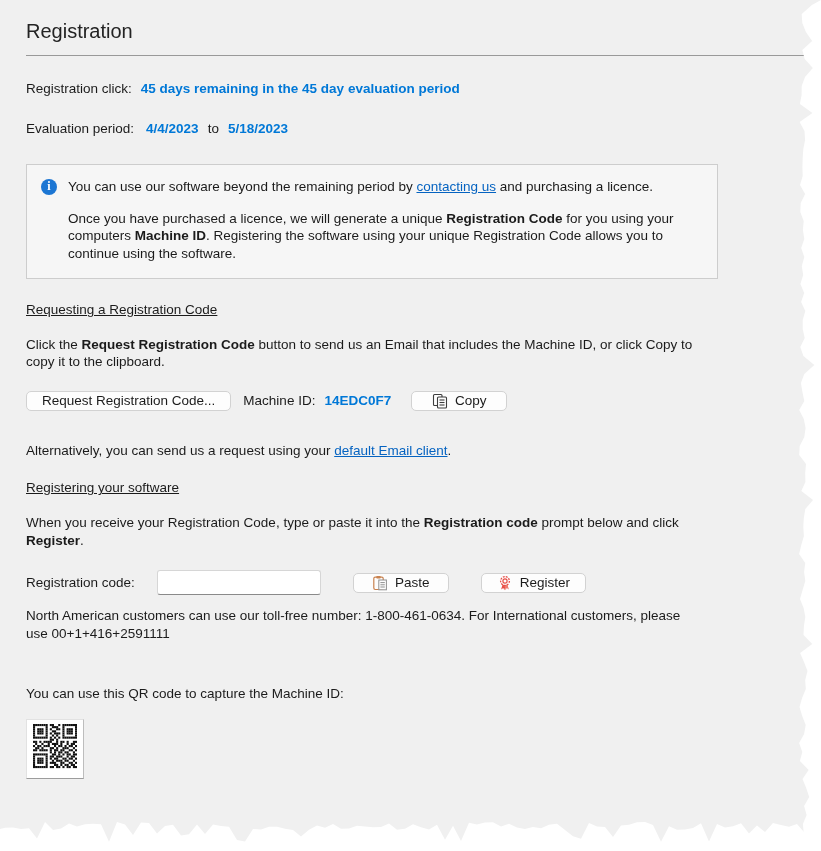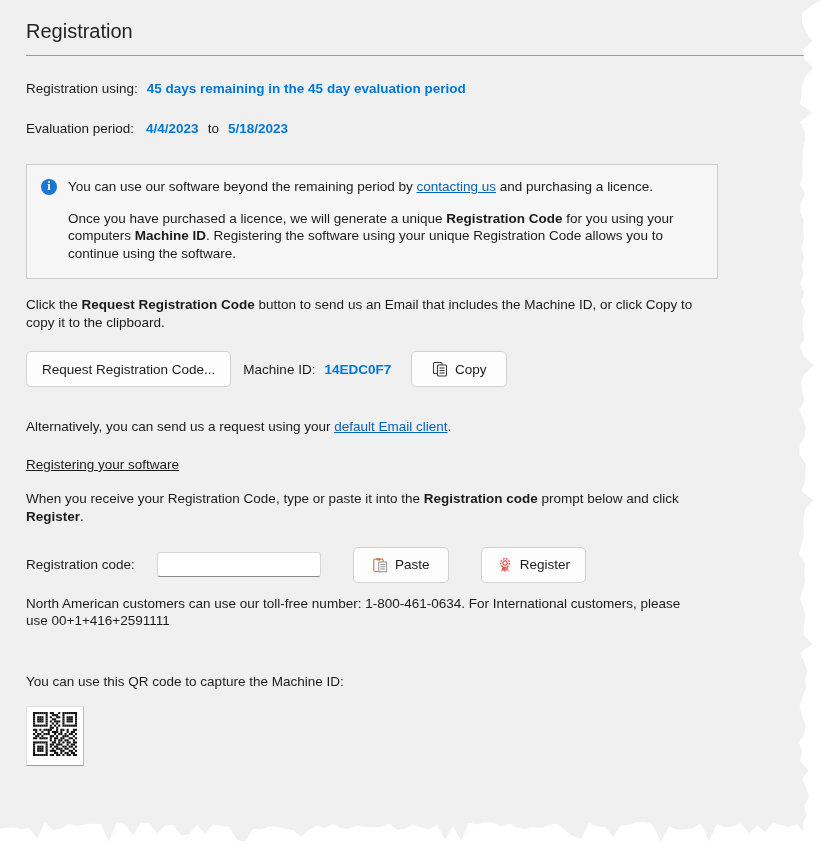--- a/index.html
+++ b/index.html
@@ -38,21 +38,21 @@
     display:flex;align-items:center;justify-content:center;flex:none;margin-top:1px;
   }
   .infobox p{margin:0;}
   .infobox p + p{margin-top:14px;}
   .sec-heading{margin-top:22px;}
   .p1{margin-top:17px;}
   .btn-row{margin-top:20px;}
   .btn{
     display:inline-flex;align-items:center;justify-content:center;gap:7px;
     background:#fdfdfd;border:1px solid #d2d2d2;border-radius:5px;
-    height:36px;box-sizing:border-box;padding:0 15px;
+    height:20px;box-sizing:border-box;padding:0 15px;
     font-family:inherit;font-size:13.5px;color:var(--text);cursor:pointer;
   }
   .btn svg{flex:none;display:block;}
   .mid-label{margin-left:12px;margin-right:9px;}
   .copy-btn{margin-left:20px;min-width:96px;}
   .alt-line{margin-top:31px;}
   .code-row{margin-top:21px;gap:12px;}
   .code-label{margin-right:10px;}
   .code-input{
     width:164px;height:25px;box-sizing:border-box;background:#fff;
@@ -75,39 +75,40 @@
 </style>
 </head>
 <body style="background: rgb(240, 240, 240);">
 
 <div class="content">
 
   <div class="page-title">Registration</div>
   <div class="hr"></div>
 
   <div class="row status-row">
-    <span class="lbl">Registration using:</span>
+    <span class="lbl">Registration click:</span>
     <span class="accent">45 days remaining in the 45 day evaluation period</span>
   </div>
 
   <div class="row eval-row">
     <span class="lbl">Evaluation period:</span>
     <span class="accent">4/4/2023</span>
     <span class="to">to</span>
     <span class="accent">5/18/2023</span>
   </div>
 
   <div class="infobox">
     <span class="info-icon">i</span>
     <div>
       <p><span>You can use our software beyond the remaining period by </span><span class="link">contacting us</span><span> and purchasing a licence.</span></p>
       <p><span>Once you have purchased a licence, we will generate a unique </span><span class="b">Registration Code</span><span> for you using your computers </span><span class="b">Machine ID</span><span>. Registering the software using your unique Registration Code allows you to continue using the software.</span></p>
     </div>
   </div>
 
+  <div class="sec-heading heading-u">Requesting a Registration Code</div>
 
   <p class="para p1"><span>Click the </span><span class="b">Request Registration Code</span><span> button to send us an Email that includes the Machine ID, or click Copy to copy it to the clipboard.</span></p>
 
   <div class="row btn-row">
     <button class="btn">
         <span>Request Registration Code...</span>
       </button>
     <span class="mid-label">Machine ID:</span>
     <span class="accent">14EDC0F7</span>
     <button class="btn copy-btn">

